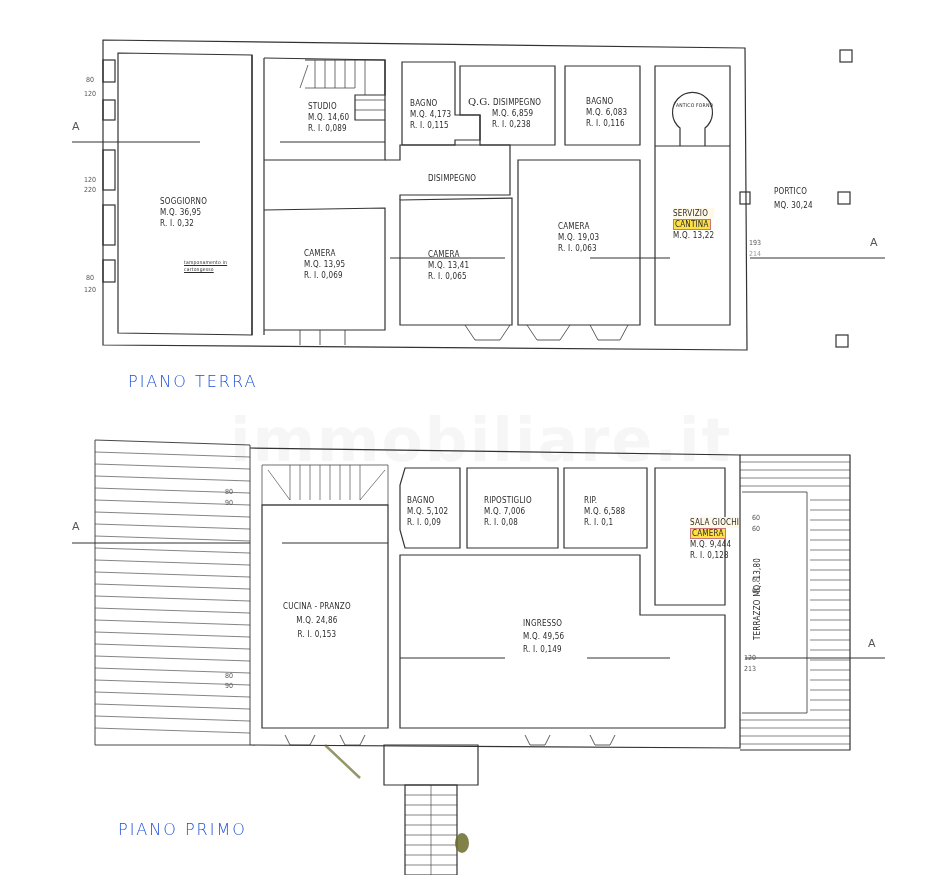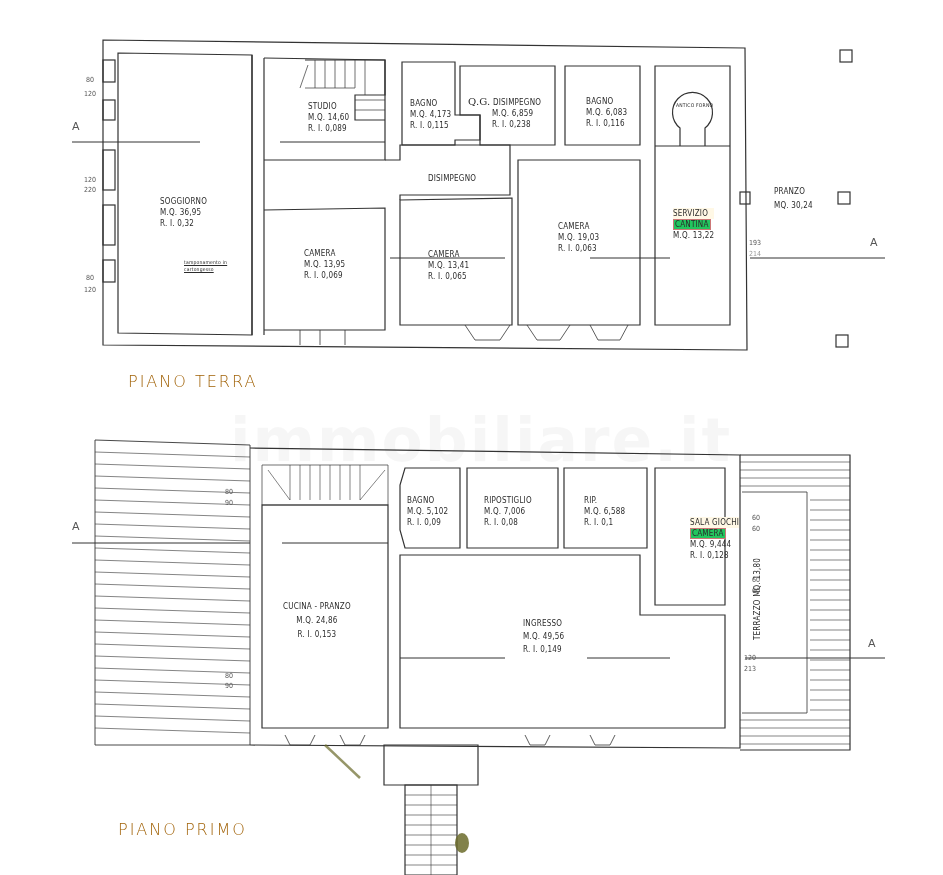--- a/index.html
+++ b/index.html
@@ -1,22 +1,22 @@
 <!DOCTYPE html>
 <html><head>
 <meta charset="utf-8">
 <style>
   html,body{margin:0;padding:0;background:#ffffff;}
   body{width:943px;height:875px;position:relative;overflow:hidden;font-family:"DejaVu Sans Mono","Liberation Mono",monospace;color:#333;}
   svg{position:absolute;left:0;top:0;}
   .lbl{position:absolute;font-family:"DejaVu Sans Condensed","DejaVu Sans",sans-serif;font-size:8px;line-height:11px;color:#2b2b2b;white-space:nowrap;letter-spacing:0.2px;}
   .lbl div{display:block;}
-  .title{position:absolute;font-family:"DejaVu Sans","Liberation Sans",sans-serif;font-size:16px;letter-spacing:2px;color:#a16207;font-weight:300;}
+  .title{position:absolute;font-family:"DejaVu Sans","Liberation Sans",sans-serif;font-size:16px;letter-spacing:2px;color:#1d4ed8;font-weight:300;}
   .dim{position:absolute;font-family:"DejaVu Sans Condensed","DejaVu Sans",sans-serif;font-size:7px;color:#555;white-space:nowrap;}
-  .boxed{border:1px solid #c77;background:#22c55e;padding:0 1px;}
+  .boxed{border:1px solid #c77;background:#fde047;padding:0 1px;}
   .hl{background:#fff8e6;}
   .sec{position:absolute;font-family:"DejaVu Sans","Liberation Sans",sans-serif;font-size:11px;color:#555;}
   .small{font-size:5px;}
   .watermark{position:absolute;left:230px;top:405px;font-family:"DejaVu Sans",sans-serif;font-size:60px;font-weight:bold;color:rgba(0,0,0,0.035);letter-spacing:2px;}
 </style>
 </head>
 <body>
 
 <div class="watermark">immobiliare.it</div>
 
@@ -255,21 +255,21 @@
   <div>CAMERA</div>
   <div>M.Q. 19,03</div>
   <div>R. I. 0,063</div>
 </div>
 <div class="lbl" style="left:673px;top:208px;">
   <div class="hl">SERVIZIO</div>
   <div><span class="boxed">CANTINA</span></div>
   <div>M.Q. 13,22</div>
 </div>
 <div class="lbl" style="left:774px;top:185px;line-height:14px;">
-  <div>PRANZO</div>
+  <div>PORTICO</div>
   <div>MQ. 30,24</div>
 </div>
 <div class="sec" style="left:72px;top:120px;">A</div>
 <div class="sec" style="left:870px;top:236px;">A</div>
 <div class="title" style="left:128px;top:372px;">PIANO TERRA</div>
 
 <div class="dim" style="left:86px;top:76px;">80</div>
 <div class="dim" style="left:84px;top:90px;">120</div>
 <div class="dim" style="left:84px;top:176px;">120</div>
 <div class="dim" style="left:84px;top:186px;">220</div>

